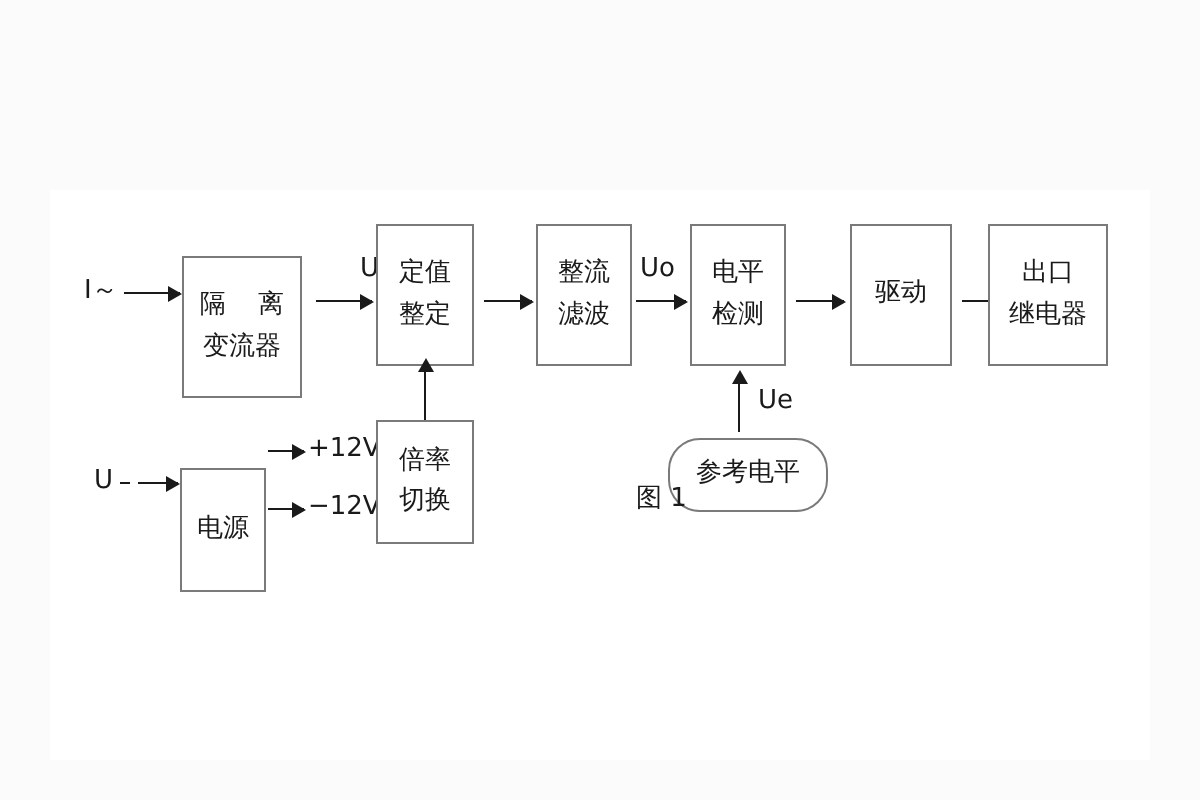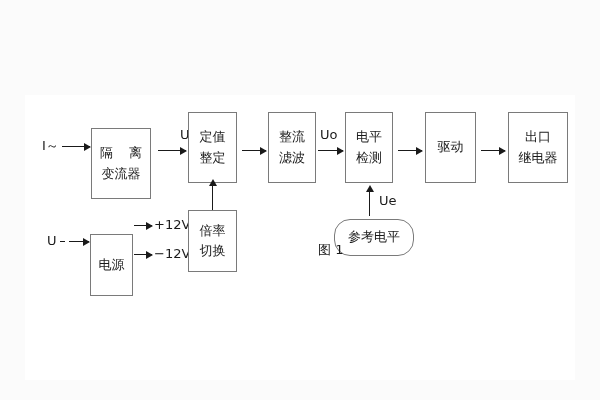--- a/index.html
+++ b/index.html
@@ -97,34 +97,34 @@
   <div class="arrow-r" style="left:242px;top:150px;width:24px;"></div>
 
   <div class="blk" style="left:268px;top:112px;width:48px;height:71px;">
     <span class="ln">整流</span>
     <span class="ln">滤波</span>
   </div>
 
   <div class="txt lat" style="left:320px;top:128px;">Uo</div>
   <div class="arrow-r" style="left:318px;top:150px;width:25px;"></div>
 
-  <div class="blk" style="left:345px;top:112px;width:48px;height:71px;">
+  <div class="blk" style="left:345px;top:112px;width:48px;height:71px;font-family:Liberation Mono, monospace;">
     <span class="ln">电平</span>
     <span class="ln">检测</span>
   </div>
 
   <div class="arrow-r" style="left:398px;top:150px;width:24px;"></div>
 
   <div class="blk" style="left:425px;top:112px;width:51px;height:71px;">
     <span class="ln">驱动</span>
   </div>
 
   <div class="arrow-r" style="left:481px;top:150px;width:24px;"></div>
 
-  <div class="blk" style="left:508px;top:112px;width:60px;height:71px;">
+  <div class="blk" style="left:494px;top:112px;width:60px;height:71px;">
     <span class="ln">出口</span>
     <span class="ln">继电器</span>
   </div>
 
   <div class="txt lat" style="left:47px;top:234px;">U</div>
   <div class="dash-r" style="left:60px;top:241px;width:16px;"></div>
   <div class="arrow-r" style="left:74px;top:241px;width:15px;"></div>
 
   <div class="blk" style="left:90px;top:210px;width:43px;height:62px;margin-top:24px;">
     <span class="ln">电源</span>

